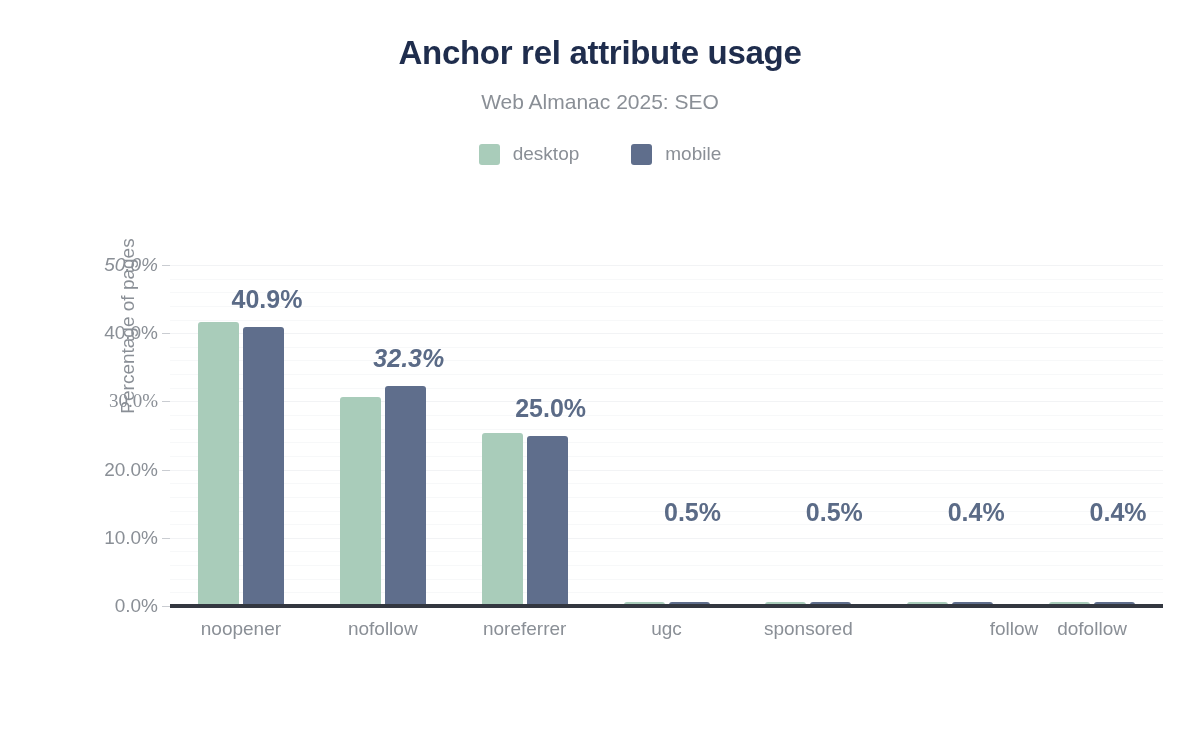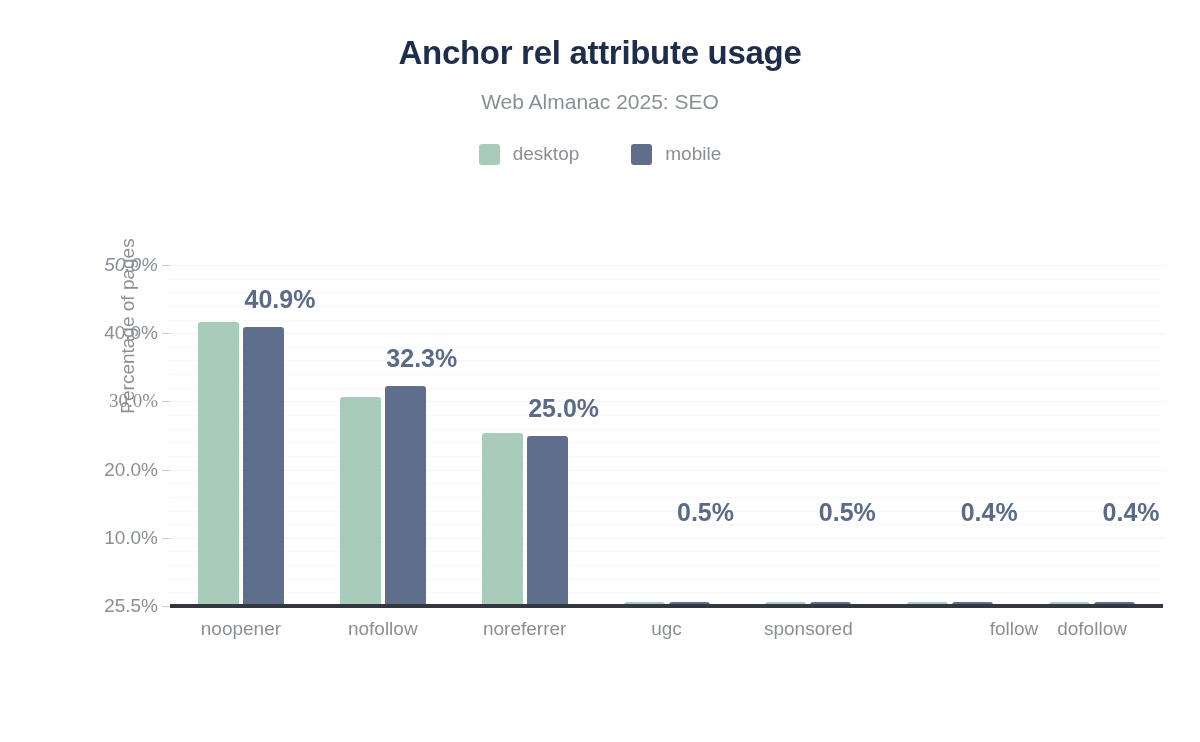--- a/index.html
+++ b/index.html
@@ -138,21 +138,20 @@
   .bar.mobile  { background: #5f6e8c; }
 
   .data-label {
     position: absolute;
     text-align: center;
     font-size: 25px;
     font-weight: bold;
     color: #5b6b87;
     white-space: nowrap;
     transform: translateX(-50%);
-    margin-left: 13px;
   }
 
   
   .xtick-label {
     position: absolute;
     top: 618px;
     font-size: 19px;
     color: #8a8f96;
     text-align: center;
     transform: translateX(-50%);
@@ -183,21 +182,21 @@
       </div>
       <div class="legend-item">
         <span class="legend-swatch" style="background: rgb(95, 110, 140);"></span>
         <span class="legend-label">mobile</span>
       </div>
     </div>
 
   <div class="y-axis-title">Percentage of pages</div>
 
   <div id="yaxis">
-      <div class="ytick-label" style="left: 38px; top: 606px;">25.5%</div>
+      <div class="ytick-label" style="left: 38px; top: 606px;">0.0%</div>
       <div class="ytick-mark" style="left: 162px; top: 606px;"></div>
       <div class="ytick-label" style="left: 38px; top: 537.8px;">10.0%</div>
       <div class="ytick-mark" style="left: 162px; top: 537.8px;"></div>
       <div class="ytick-label" style="left: 38px; top: 469.6px;">20.0%</div>
       <div class="ytick-mark" style="left: 162px; top: 469.6px;"></div>
       <div class="ytick-label" style="left: 38px; top: 401.4px; font-family: Liberation Serif, serif;">30.0%</div>
       <div class="ytick-mark" style="left: 162px; top: 401.4px;"></div>
       <div class="ytick-label" style="left: 38px; top: 333.2px;">40.0%</div>
       <div class="ytick-mark" style="left: 162px; top: 333.2px;"></div>
       <div class="ytick-label" style="left: 38px; top: 265px; font-style: italic;">50.0%</div>
@@ -268,21 +267,21 @@
       <div class="xtick-label" style="left: 382.786px;">nofollow</div>
       <div class="xtick-label" style="left: 524.643px;">noreferrer</div>
       <div class="xtick-label" style="left: 666.5px;">ugc</div>
       <div class="xtick-label" style="left: 808.357px;">sponsored</div>
       <div class="xtick-label" style="left: 966px; margin-left: 48px;">follow</div>
       <div class="xtick-label" style="left: 1092.07px;">dofollow</div>
     </div>
 
   <div id="labels">
       <div class="data-label" style="left: 266.929px; top: 285.062px;">40.9%</div>
-      <div class="data-label" style="left: 408.786px; top: 343.714px;">32.3%</div>
+      <div class="data-label" style="left: 408.786px; top: 343.714px; font-style: italic;">32.3%</div>
       <div class="data-label" style="left: 550.643px; top: 393.5px;">25.0%</div>
       <div class="data-label" style="left: 692.5px; top: 497.846px;">0.5%</div>
       <div class="data-label" style="left: 834.357px; top: 497.846px;">0.5%</div>
       <div class="data-label" style="left: 976.214px; top: 497.846px;">0.4%</div>
       <div class="data-label" style="left: 1118.07px; top: 497.846px;">0.4%</div>
     </div>
 
 
 </div>
 

